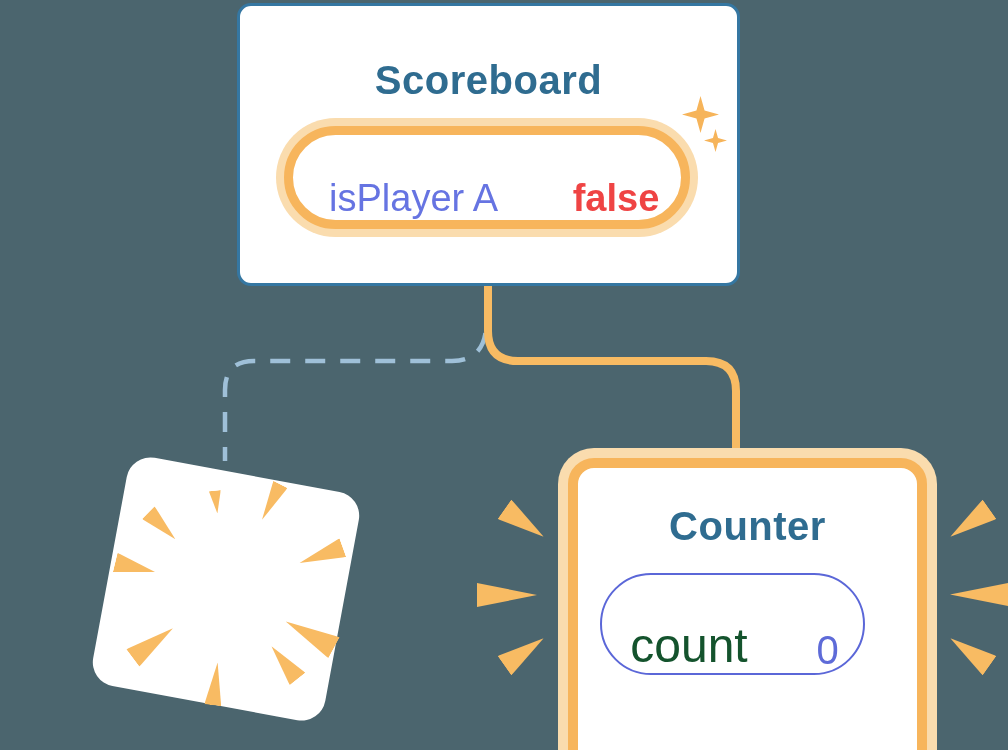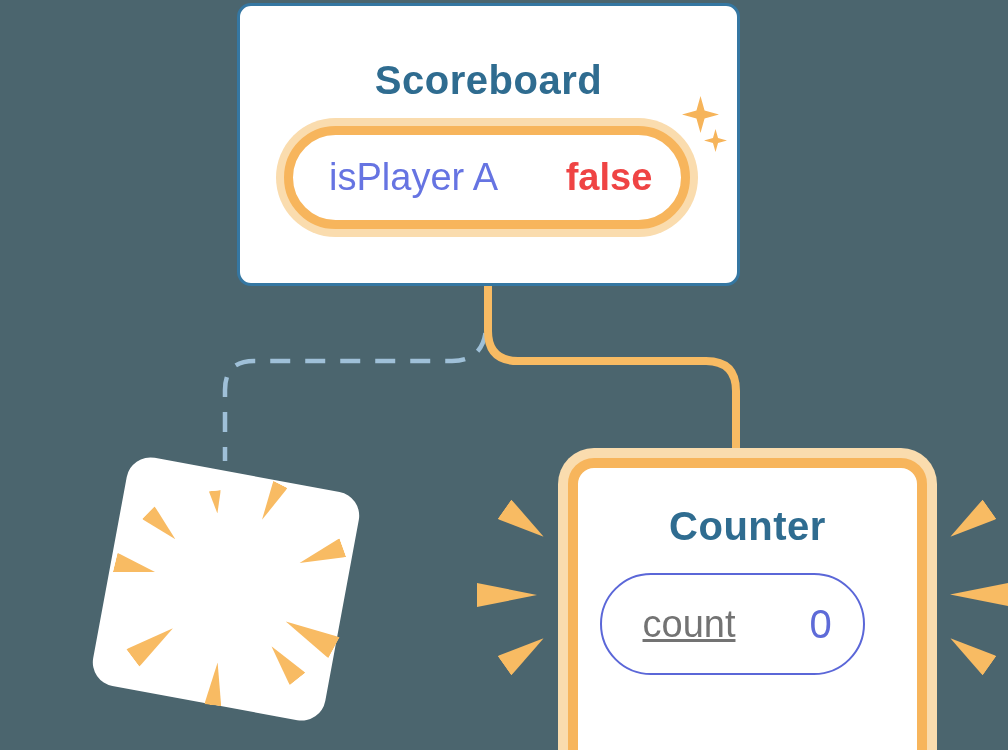--- a/index.html
+++ b/index.html
@@ -21,21 +21,21 @@
     box-sizing:border-box;z-index:2;
   }
   .card-title{
     position:absolute;left:0;right:0;text-align:center;
     color:#2F6C90;font-size:40px;font-weight:600;letter-spacing:0.5px;
   }
   .scoreboard-card .card-title{top:52px;}
 
   .pill{
     position:absolute;box-sizing:border-box;background:#fff;
-    display:flex;align-items:center;
+    display:flex;align-items:flex-end;gap:7px;
   }
   .pill-orange{
     left:44px;top:120px;width:406px;height:103px;
     border:9px solid #F7B55C;border-radius:60px;
     box-shadow:0 0 0 8px #FADCAE;
   }
   .pill-cell{display:flex;align-items:center;justify-content:center;}
   .pill-orange .cell-key{width:241px;color:#6674E2;font-size:38px;}
   .pill-orange .divider{width:3px;background:#F7B55C;}
   .pill-orange .cell-value{flex:1;color:#ef4444;font-size:38px;font-weight:700;}
@@ -74,21 +74,21 @@
   .counter-card{
     position:absolute;left:568px;top:458px;width:359px;height:357px;
     background:#fff;border:10px solid #F7B55C;border-radius:26px;
     box-shadow:0 0 0 10px #FADCAE;box-sizing:border-box;z-index:2;
   }
   .counter-card .card-title{top:36px;}
   .pill-purple{
     left:22px;top:105px;width:265px;height:102px;
     border:2px solid #5B67D8;border-radius:52px;
   }
-  .pill-purple .cell-key{width:174px;color:#737373;font-size:38px;text-decoration:underline;}
+  .pill-purple .cell-key{width:174px;color:#14532d;font-size:48px;}
   .pill-purple .divider{width:2px;background:#5B67D8;}
   .pill-purple .cell-value{flex:1;color:#5E6BD8;font-size:40px;}
 
   
   .emph{
     position:absolute;background:#F8BB63;z-index:2;
   }
   .emph.left{clip-path:polygon(0% 0%,100% 50%,0% 100%);}
   .emph.right{clip-path:polygon(100% 0%,0% 50%,100% 100%);}
   .emph-l-up {left:500px;top:511px;width:48px;height:24px;transform:rotate(35deg);}

